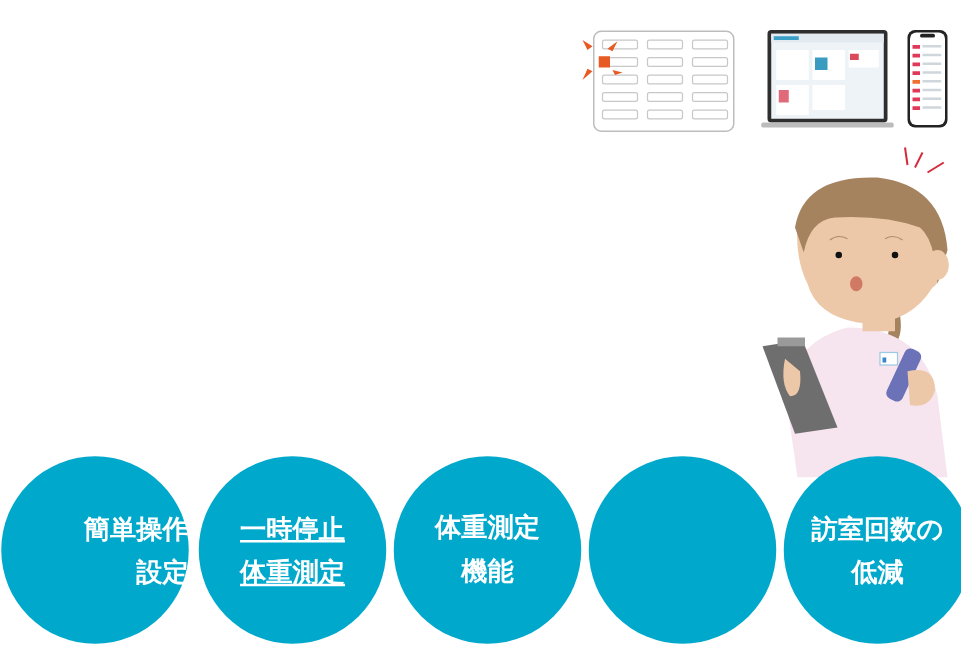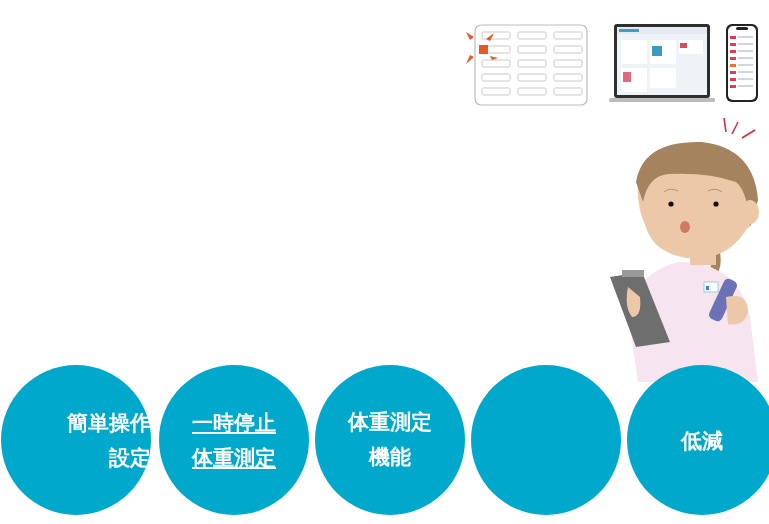--- a/index.html
+++ b/index.html
@@ -123,14 +123,15 @@
   <span>一時停止</span>
   <span>体重測定</span>
 </div>
 <div class="circle" style="left:315px;top:365px;font-family:Liberation Serif, serif;">
   <span>体重測定</span>
   <span>機能</span>
 </div>
 <div class="circle" style="left:471px;top:365px;">
 </div>
 <div class="circle" style="left:627px;top:365px;">
+  <span>訪室回数の</span>
   <span>低減</span>
 </div>
 
 </body></html>

